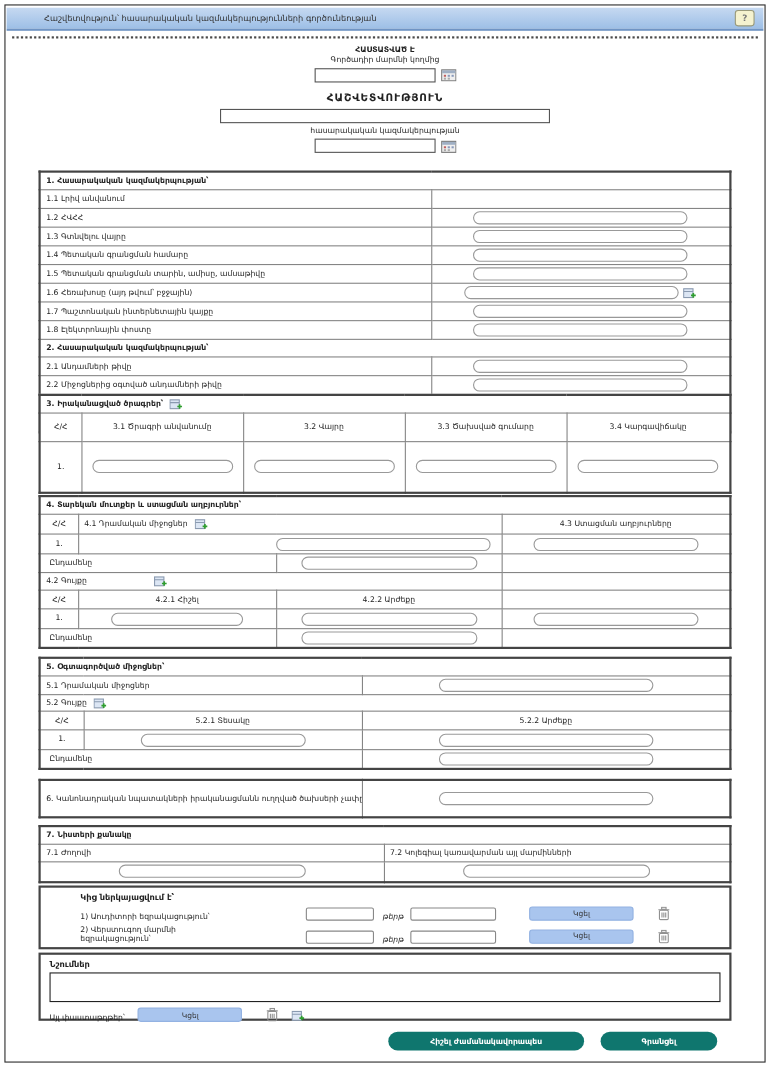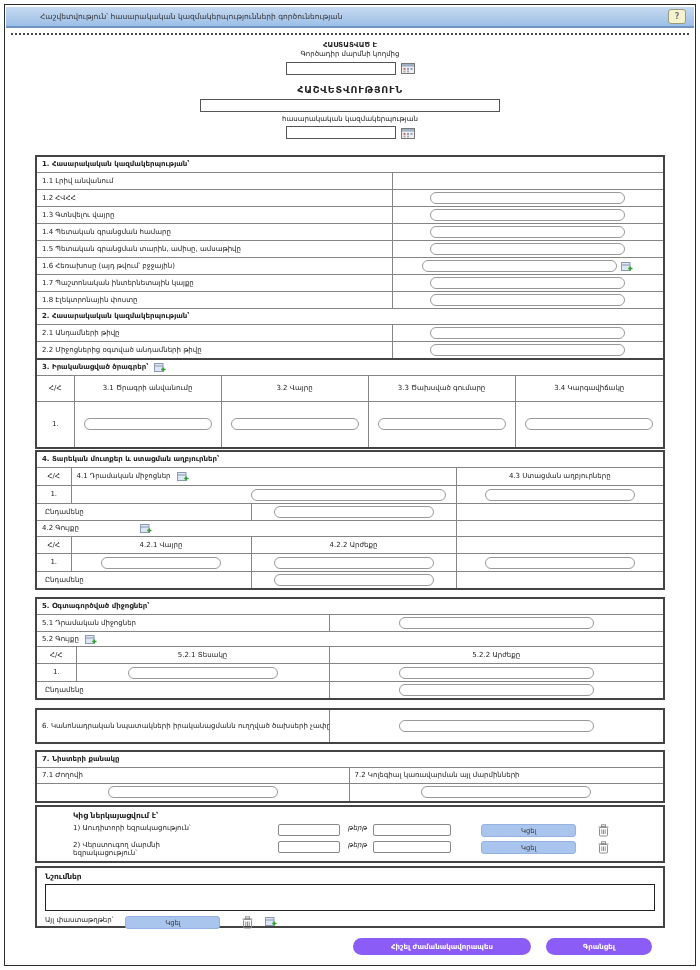--- a/index.html
+++ b/index.html
@@ -36,32 +36,32 @@
   .sec td.ctr{text-align:center;}
   .sec td.val{text-align:center;padding:1px 2px;}
   .flexc{display:flex;align-items:center;justify-content:center;gap:4px;}
   .flexl{display:flex;align-items:center;gap:6px;}
 
   .icon{display:inline-flex;align-items:center;cursor:pointer;line-height:0;}
 
   
   .box{position:absolute;left:35px;width:630px;box-sizing:border-box;border:2px solid #444;background:#fff;padding:4px 8px;}
   .box-title{font-weight:bold;font-size:7.5px;}
-  .att-row{display:flex;align-items:flex-start;margin-top:4px;}
+  .att-row{display:flex;align-items:flex-end;margin-top:4px;}
   .att-label{width:205px;line-height:1.2;white-space:normal;}
   .att-label .narrow{display:inline-block;max-width:118px;}
   .sheet{margin:0 6px 0 8px;font-style:italic;}
   .attach-btn{width:95px;height:13px;background:#a9c5ee;border:1px solid #93b2e2;border-radius:3px;
     font-family:"DejaVu Sans",sans-serif;font-size:6.8px;color:#333;display:flex;align-items:center;justify-content:center;cursor:pointer;}
   textarea.notes{width:100%;height:27px;border:1.5px solid #222;border-radius:0;resize:none;box-sizing:border-box;
     font-family:"DejaVu Sans",sans-serif;font-size:7px;margin-top:3px;background:#fff;}
 
   
   .footer{position:absolute;top:938px;right:48px;display:flex;gap:15px;}
-  .pill{height:17px;border:none;border-radius:9px;background:#8b5cf6;color:#fff;font-weight:bold;
+  .pill{height:17px;border:none;border-radius:9px;background:#0f766e;color:#fff;font-weight:bold;
     font-family:"DejaVu Sans",sans-serif;font-size:7px;display:flex;align-items:center;justify-content:center;cursor:pointer;}
   .pill.save{width:178px}.pill.submit{width:106px}
 
   .lh12{line-height:1.25;white-space:normal;}
 </style>
 </head>
 <body>
 
 <div class="page">
   <div class="frame"></div>
@@ -270,21 +270,21 @@
                   <line x1="0.5" y1="4" x2="9" y2="4" stroke="#8a9ab0"></line>
                   <path d="M7.2 7.5h4.3M9.3 5.4v4.2" stroke="#2f9e2f" stroke-width="1.5"></path>
                 </svg>
               </span>
             </span>
           </td>
       <td></td>
     </tr>
     <tr style="height:17px;">
       <td class="ctr">Հ/Հ</td>
-      <td class="ctr">4.2.1 Վայրը</td>
+      <td class="ctr">4.2.1 Հիշել</td>
       <td class="ctr">4.2.2 Արժեքը</td>
       <td></td>
     </tr>
     <tr style="height:18px;">
       <td class="ctr">1.</td>
       <td class="val"><input class="txt w120" style=""></td>
       <td class="val"><input class="txt w160" style=""></td>
       <td class="val"><input class="txt w150" style=""></td>
     </tr>
     <tr style="height:17px;">

